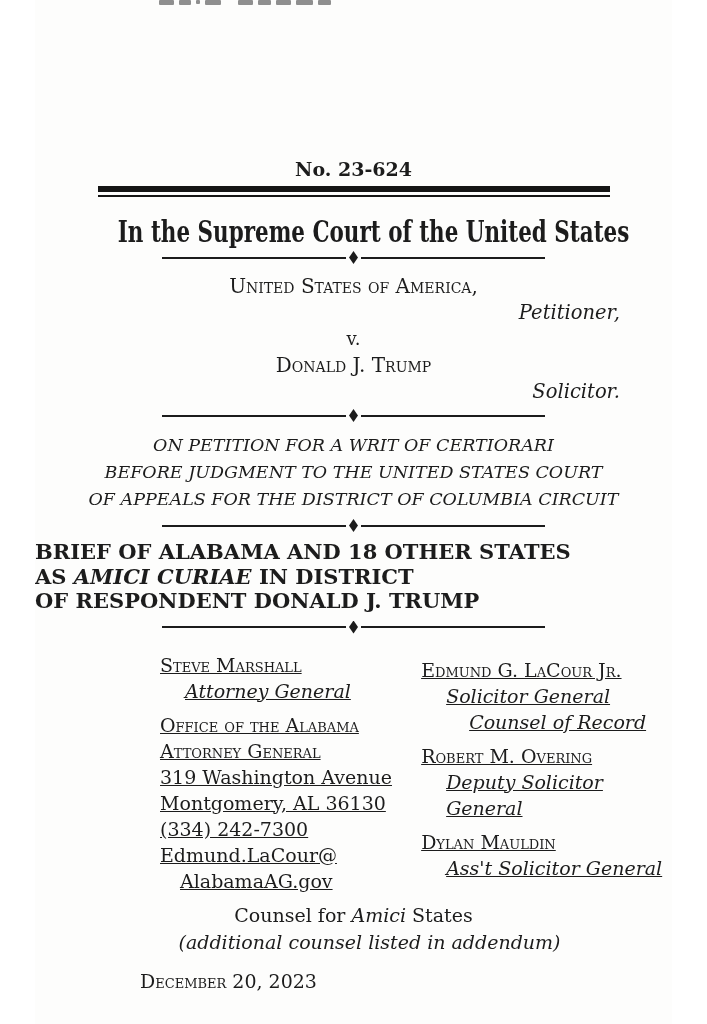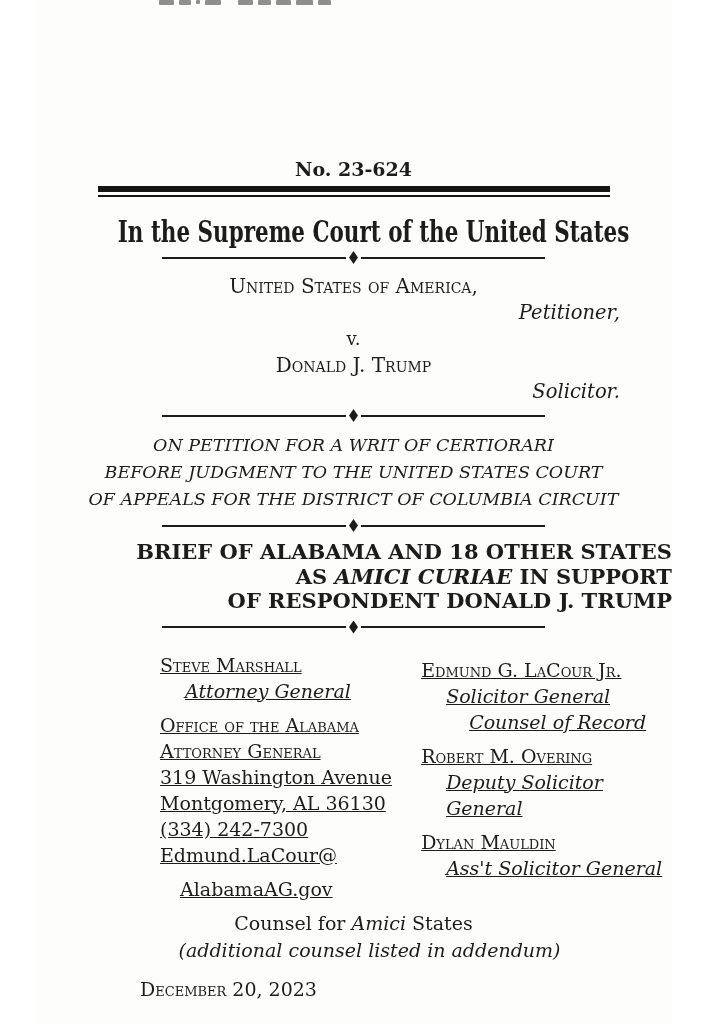--- a/index.html
+++ b/index.html
@@ -48,31 +48,31 @@
 
   .party-name { font-variant:small-caps; text-align:center; font-size:20px; line-height:27px; }
   .party-role { font-style:italic; text-align:right; padding-right:52px; font-size:19.5px; line-height:26px;padding-left:20px; }
   .versus { text-align:center; font-size:18px; line-height:26px; }
   .party-block { margin-top:9px; }
 
   .cert-block { margin-top:10px; }
   .cert-line { font-style:italic; text-align:center; font-size:17.5px; line-height:27px; }
 
   .brief-block { margin-top:8px; }
-  .brief-line { font-weight:bold; text-align:right; font-size:21px; line-height:24.5px; }
+  .brief-line { font-weight:bold; text-align:left; font-size:21px; line-height:24.5px; }
   .brief-line .ital { font-style:italic; }
 
   .counsel-row { display:flex; margin:18px 0 0 125px; font-size:19px; }
   .col-left { width:275px; }
   .col-right { margin-top:5px; }
   .c-line { line-height:26px;text-decoration:underline; }
   .sc { font-variant:small-caps; }
   .ind1 { padding-left:25px; font-style:italic; }
   .ind2 { padding-left:48px; font-style:italic; }
-  .ind3 { padding-left:20px;margin-top:8px; }
+  .ind3 { padding-left:20px; }
   .grp { margin-top:8px; }
   .entry { margin-bottom:8px; }
 
   .footer-center { margin-top:8px; text-align:center; font-size:19px; line-height:27px; }
   .footer-center .ital { font-style:italic; }
   .addl-note { font-style:italic; text-align:center; font-size:19px; line-height:27px;padding-left:32px; }
   .filing-date { margin:14px 0 0 105px; font-variant:small-caps; font-size:19px; }
 </style>
 </head>
 <body>
@@ -125,21 +125,21 @@
   </div>
 
   <div class="divider mt6">
     <span class="dline"></span>
     <span class="diamond"></span>
     <span class="dline"></span>
   </div>
 
   <div class="brief-block">
     <div class="brief-line">BRIEF OF ALABAMA AND 18 OTHER STATES</div>
-    <div class="brief-line"><span>AS </span><span class="ital">AMICI CURIAE</span><span> IN SUPPORT</span></div>
+    <div class="brief-line"><span>AS </span><span class="ital">AMICI CURIAE</span><span> IN DISTRICT</span></div>
     <div class="brief-line">OF RESPONDENT DONALD J. TRUMP</div>
   </div>
 
   <div class="divider mt7">
     <span class="dline"></span>
     <span class="diamond"></span>
     <span class="dline"></span>
   </div>
 
   <div class="counsel-row">

